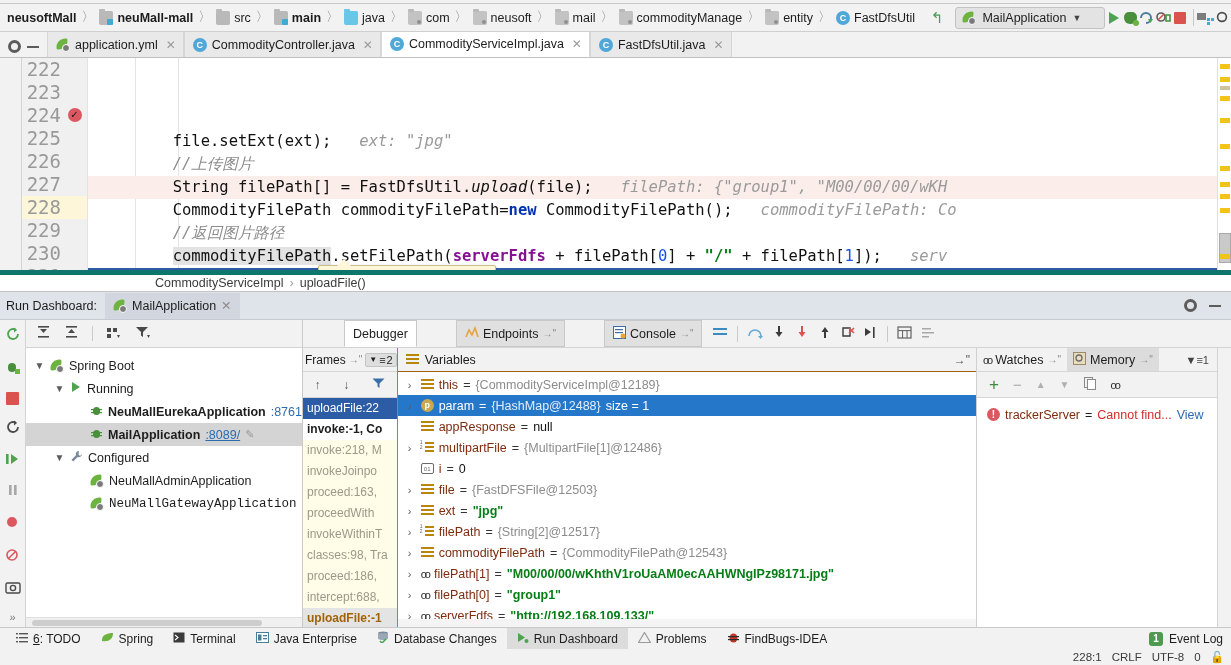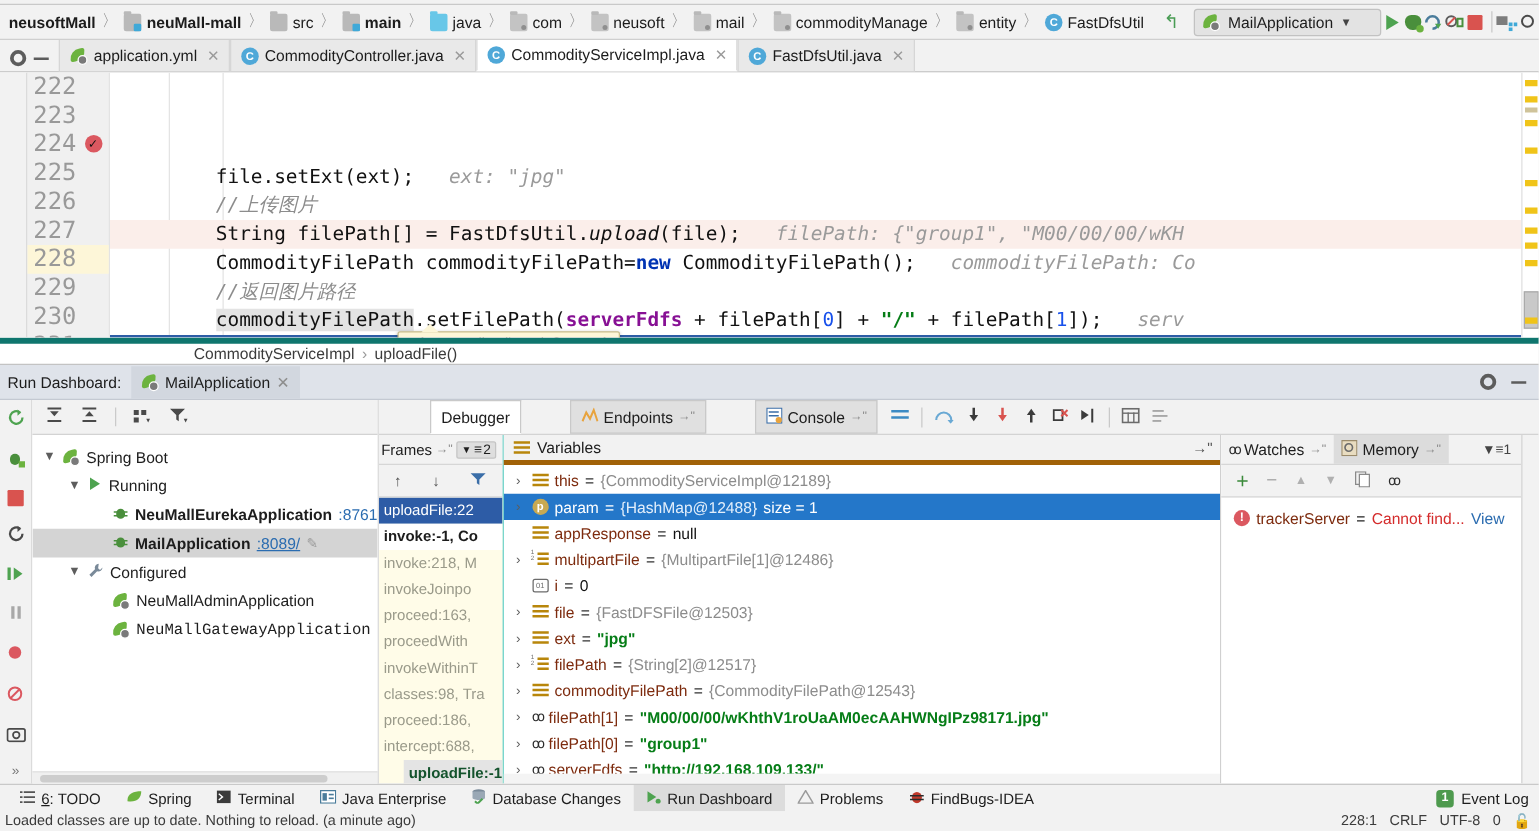--- a/index.html
+++ b/index.html
@@ -182,25 +182,25 @@
   .frames-col{ flex:0 0 85px; display:flex; flex-direction:column; border-right:1px solid #14b8a6; background:#fff;}
   .frames-head{ flex:0 0 24px; background:#f2f2f2; display:flex; align-items:center; gap:3px; padding-left:2px;
                 font-size:12px; border-bottom:1px solid #d6d6d6;}
   .fh-chip{ background:#dedede; border:1px solid #c4c4c4; border-radius:2px; padding:0 3px; font-size:11px; display:flex;align-items:center;gap:2px;}
   .frames-tb{ flex:0 0 26px; background:#f2f2f2; display:flex; align-items:center; justify-content:space-around;
               border-bottom:1px solid #d6d6d6;}
   .frames-list{ flex:1 1 auto; background:#fffce8; font-size:12px; overflow:hidden; padding-top:0;}
   .fr{ height:21px; line-height:21px; padding-left:4px; color:#9a9a8a; white-space:nowrap; overflow:hidden;}
   .fr.sel{ background:#2d5ca6; color:#fff; }
   .fr.own{ color:#1c1c1c; background:#fff; font-weight:bold;}
-  .fr.last{ background:#e4e4e4; color:#14532d; font-weight:bold;margin-left:20px;}
+  .fr.last{ background:#e4e4e4; color:#a16207; font-weight:bold;}
 
   .vars-col{ flex:1 1 auto; display:flex; flex-direction:column; background:#fff; border-right:1px solid #d0d0d0;}
   .vars-head{ flex:0 0 24px; background:#f2f2f2; display:flex; align-items:center; gap:6px; padding-left:8px;
-              font-size:12.5px; border-bottom:4px solid #a16207;}
+              font-size:12.5px; border-bottom:1px solid #a16207;}
   .vars-head .rr{ margin-left:auto; padding-right:6px; color:#555; font-size:12px;}
   .vars-list{ flex:1 1 auto; overflow:hidden; padding-top:2px;}
   .vrow{ height:21px; display:flex; align-items:center; gap:5px; padding-left:6px; font-size:12.5px; white-space:nowrap;}
   .vrow.sel{ background:#2477c9; color:#fff;}
   .vtw{ width:12px; text-align:center; color:#5d5d5d; font-size:11px;}
   .vname{ color:#7d2b0e; }
   .vrow.sel .vname{ color:#fff;}
   .veq{ color:#333;}
   .vrow.sel .veq{ color:#fff;}
   .vref{ color:#8c8c8c;}
@@ -902,21 +902,20 @@
           </svg></span>
         <span>FindBugs-IDEA</span>
       </div>
       <div class="bb-right">
         <span class="badge-g">1</span>
         <span>Event Log</span>
       </div>
     </div>
 
   <div class="status">
-    <span>Loaded classes are up to date. Nothing to reload. (a minute ago)</span>
     <span class="status-right">
       <span>228:1</span>
       <span>CRLF</span>
       <span>UTF-8</span>
       <span>0</span>
       <span>🔓</span>
     </span>
   </div>
 </div>
 

